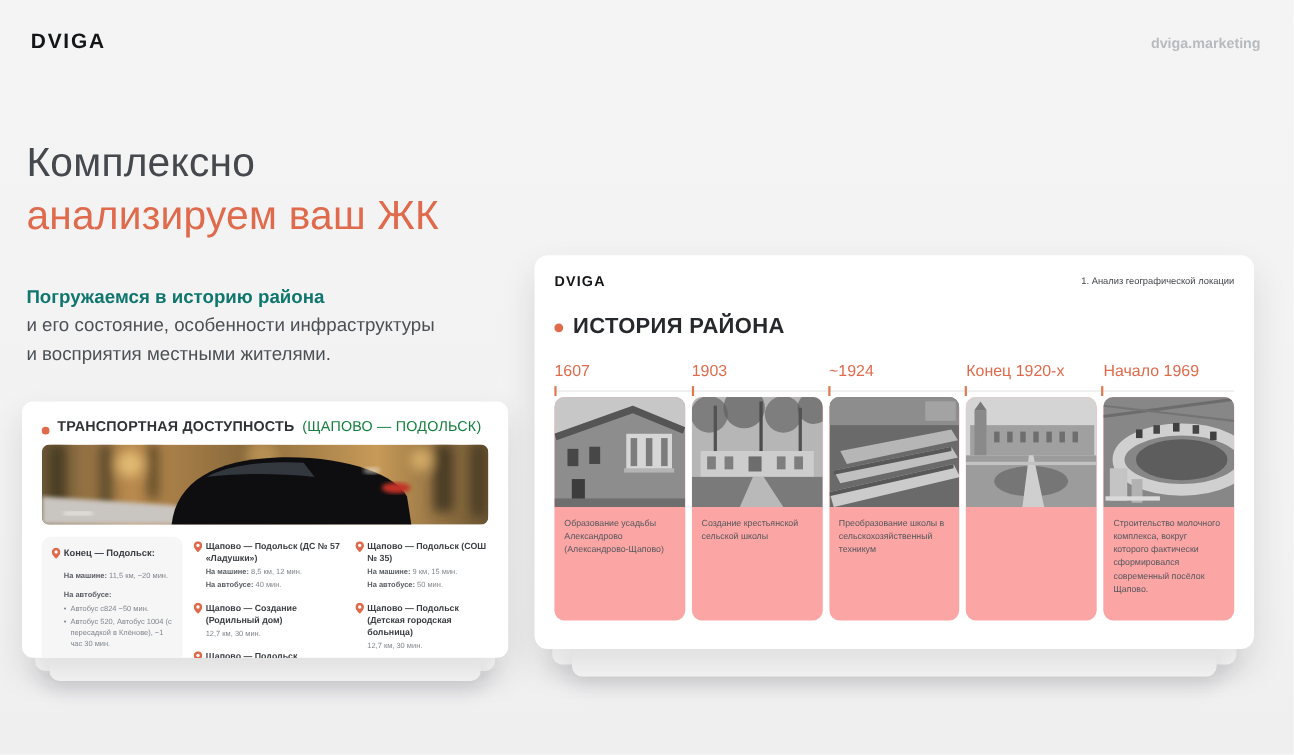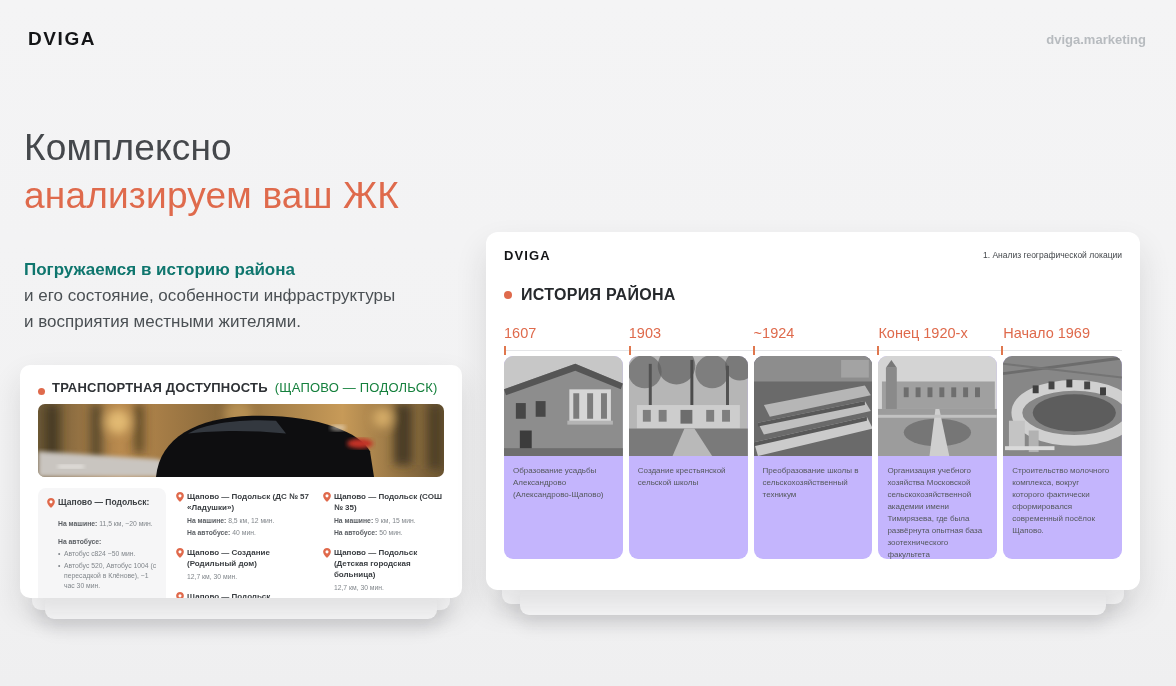--- a/index.html
+++ b/index.html
@@ -53,30 +53,30 @@
   .bullet::before { content:"•"; position:absolute; left:0; top:0; color:#82878c; }
 
   
   .h-card { left:486px; top:232px; width:654px; height:358px; background:#fff; border-radius:12px;
             box-shadow:0 16px 32px rgba(30,30,35,.12); padding:16px 18px; overflow:hidden; }
   .h-head { display:flex; justify-content:space-between; align-items:flex-start; }
   .h-brand { font-size:13px; font-weight:900; letter-spacing:1.1px; color:#141517; }
   .h-corner { font-size:8.5px; color:#43474b; margin-top:2px; }
   .h-title-row { display:flex; align-items:center; gap:9px; margin-top:23px; }
   .h-dot { width:8px; height:8px; border-radius:50%; background:#df6a4c; flex:none; }
-  .h-title { font-size:16px; font-weight:800; color:#26292c; letter-spacing:0.3px; }
+  .h-title { font-size:20px; font-weight:800; color:#26292c; letter-spacing:0.3px; }
 
   .tl-grid { display:grid; grid-template-columns:repeat(5,1fr); gap:6px; }
   .tl-years { margin-top:21px; }
   .tl-year { font-size:14.5px; font-weight:500; color:#df6a4c; white-space:nowrap; }
   .tl-axis { margin-top:9px; height:1px; background:#e4e5e7; position:relative; }
   .tl-ticks { position:absolute; left:0; right:0; top:0; height:0; }
   .tick { position:absolute; top:-4px; width:2px; height:9px; background:#e0774e; }
   .tl-panels { margin-top:5px; }
-  .tl-panel { background:#c4b5fd; border-radius:9px; overflow:hidden; height:203px; display:flex; flex-direction:column; }
+  .tl-panel { background:#fca5a5; border-radius:9px; overflow:hidden; height:203px; display:flex; flex-direction:column; }
   .tl-photo { height:100px; flex:none; }
   .tl-photo svg { display:block; width:100%; height:100%; }
   .tl-text { padding:9px 9px 0; font-size:8px; line-height:12px; color:#54585c; }
 </style>
 </head>
 <body>
 
 <div class="abs brand">DVIGA</div>
 <div class="abs site">dviga.marketing</div>
 
@@ -140,21 +140,21 @@
   <div class="t-cols">
 
     <div class="t-col1">
       <div class="poi-title c1-title">
         <span class="pin">
           <svg width="8" height="10" viewBox="0 0 10 13">
               <path d="M5 0C2.2 0 0 2.2 0 5c0 3.7 5 8 5 8s5-4.3 5-8C10 2.2 7.8 0 5 0z" fill="#E0694B"></path>
               <circle cx="5" cy="5" r="2" fill="#fff"></circle>
             </svg>
         </span>
-        <span>Щапово — Подольск:</span>
+        <span>Конец — Подольск:</span>
       </div>
       <div class="c1-block">
         <b>На машине:</b>
         <span>11,5 км, ~20 мин.</span>
       </div>
       <div class="c1-block">
         <b>На автобусе:</b>
         <div class="bullet">Автобус с824 ~50 мин.</div>
         <div class="bullet">Автобус 520, Автобус 1004 (с пересадкой в Клёнове), ~1 час 30 мин.</div>
       </div>
@@ -339,21 +339,20 @@
           <rect x="62" y="32" width="5" height="10" fill="#6e6e6e"></rect>
           <rect x="74" y="32" width="5" height="10" fill="#6e6e6e"></rect>
           <rect x="86" y="32" width="5" height="10" fill="#6e6e6e"></rect>
           <rect x="98" y="32" width="5" height="10" fill="#6e6e6e"></rect>
           <rect x="0" y="54" width="120" height="48" fill="#9c9c9c"></rect>
           <ellipse cx="60" cy="78" rx="34" ry="14" fill="#767676"></ellipse>
           <polygon points="52,102 58,54 62,54 72,102" fill="#cfcfcf"></polygon>
           <rect x="0" y="60" width="120" height="3" fill="#c2c2c2"></rect>
         </svg>
       </div>
-      <div class="tl-text">Организация учебного хозяйства Московской сельскохозяйственной академии имени Тимирязева, где была развёрнута опытная база зоотехнического факультета</div>
     </div>
 
     <div class="tl-panel">
       <div class="tl-photo">
         <svg viewBox="0 0 120 102" preserveAspectRatio="none">
           <rect width="120" height="102" fill="#878787"></rect>
           <line x1="0" y1="18" x2="120" y2="2" stroke="#6c6c6c" stroke-width="3"></line>
           <line x1="0" y1="8" x2="120" y2="22" stroke="#747474" stroke-width="2"></line>
           <ellipse cx="72" cy="58" rx="58" ry="28" fill="none" stroke="#d0d0d0" stroke-width="11"></ellipse>
           <ellipse cx="72" cy="58" rx="42" ry="19" fill="#5d5d5d"></ellipse>

